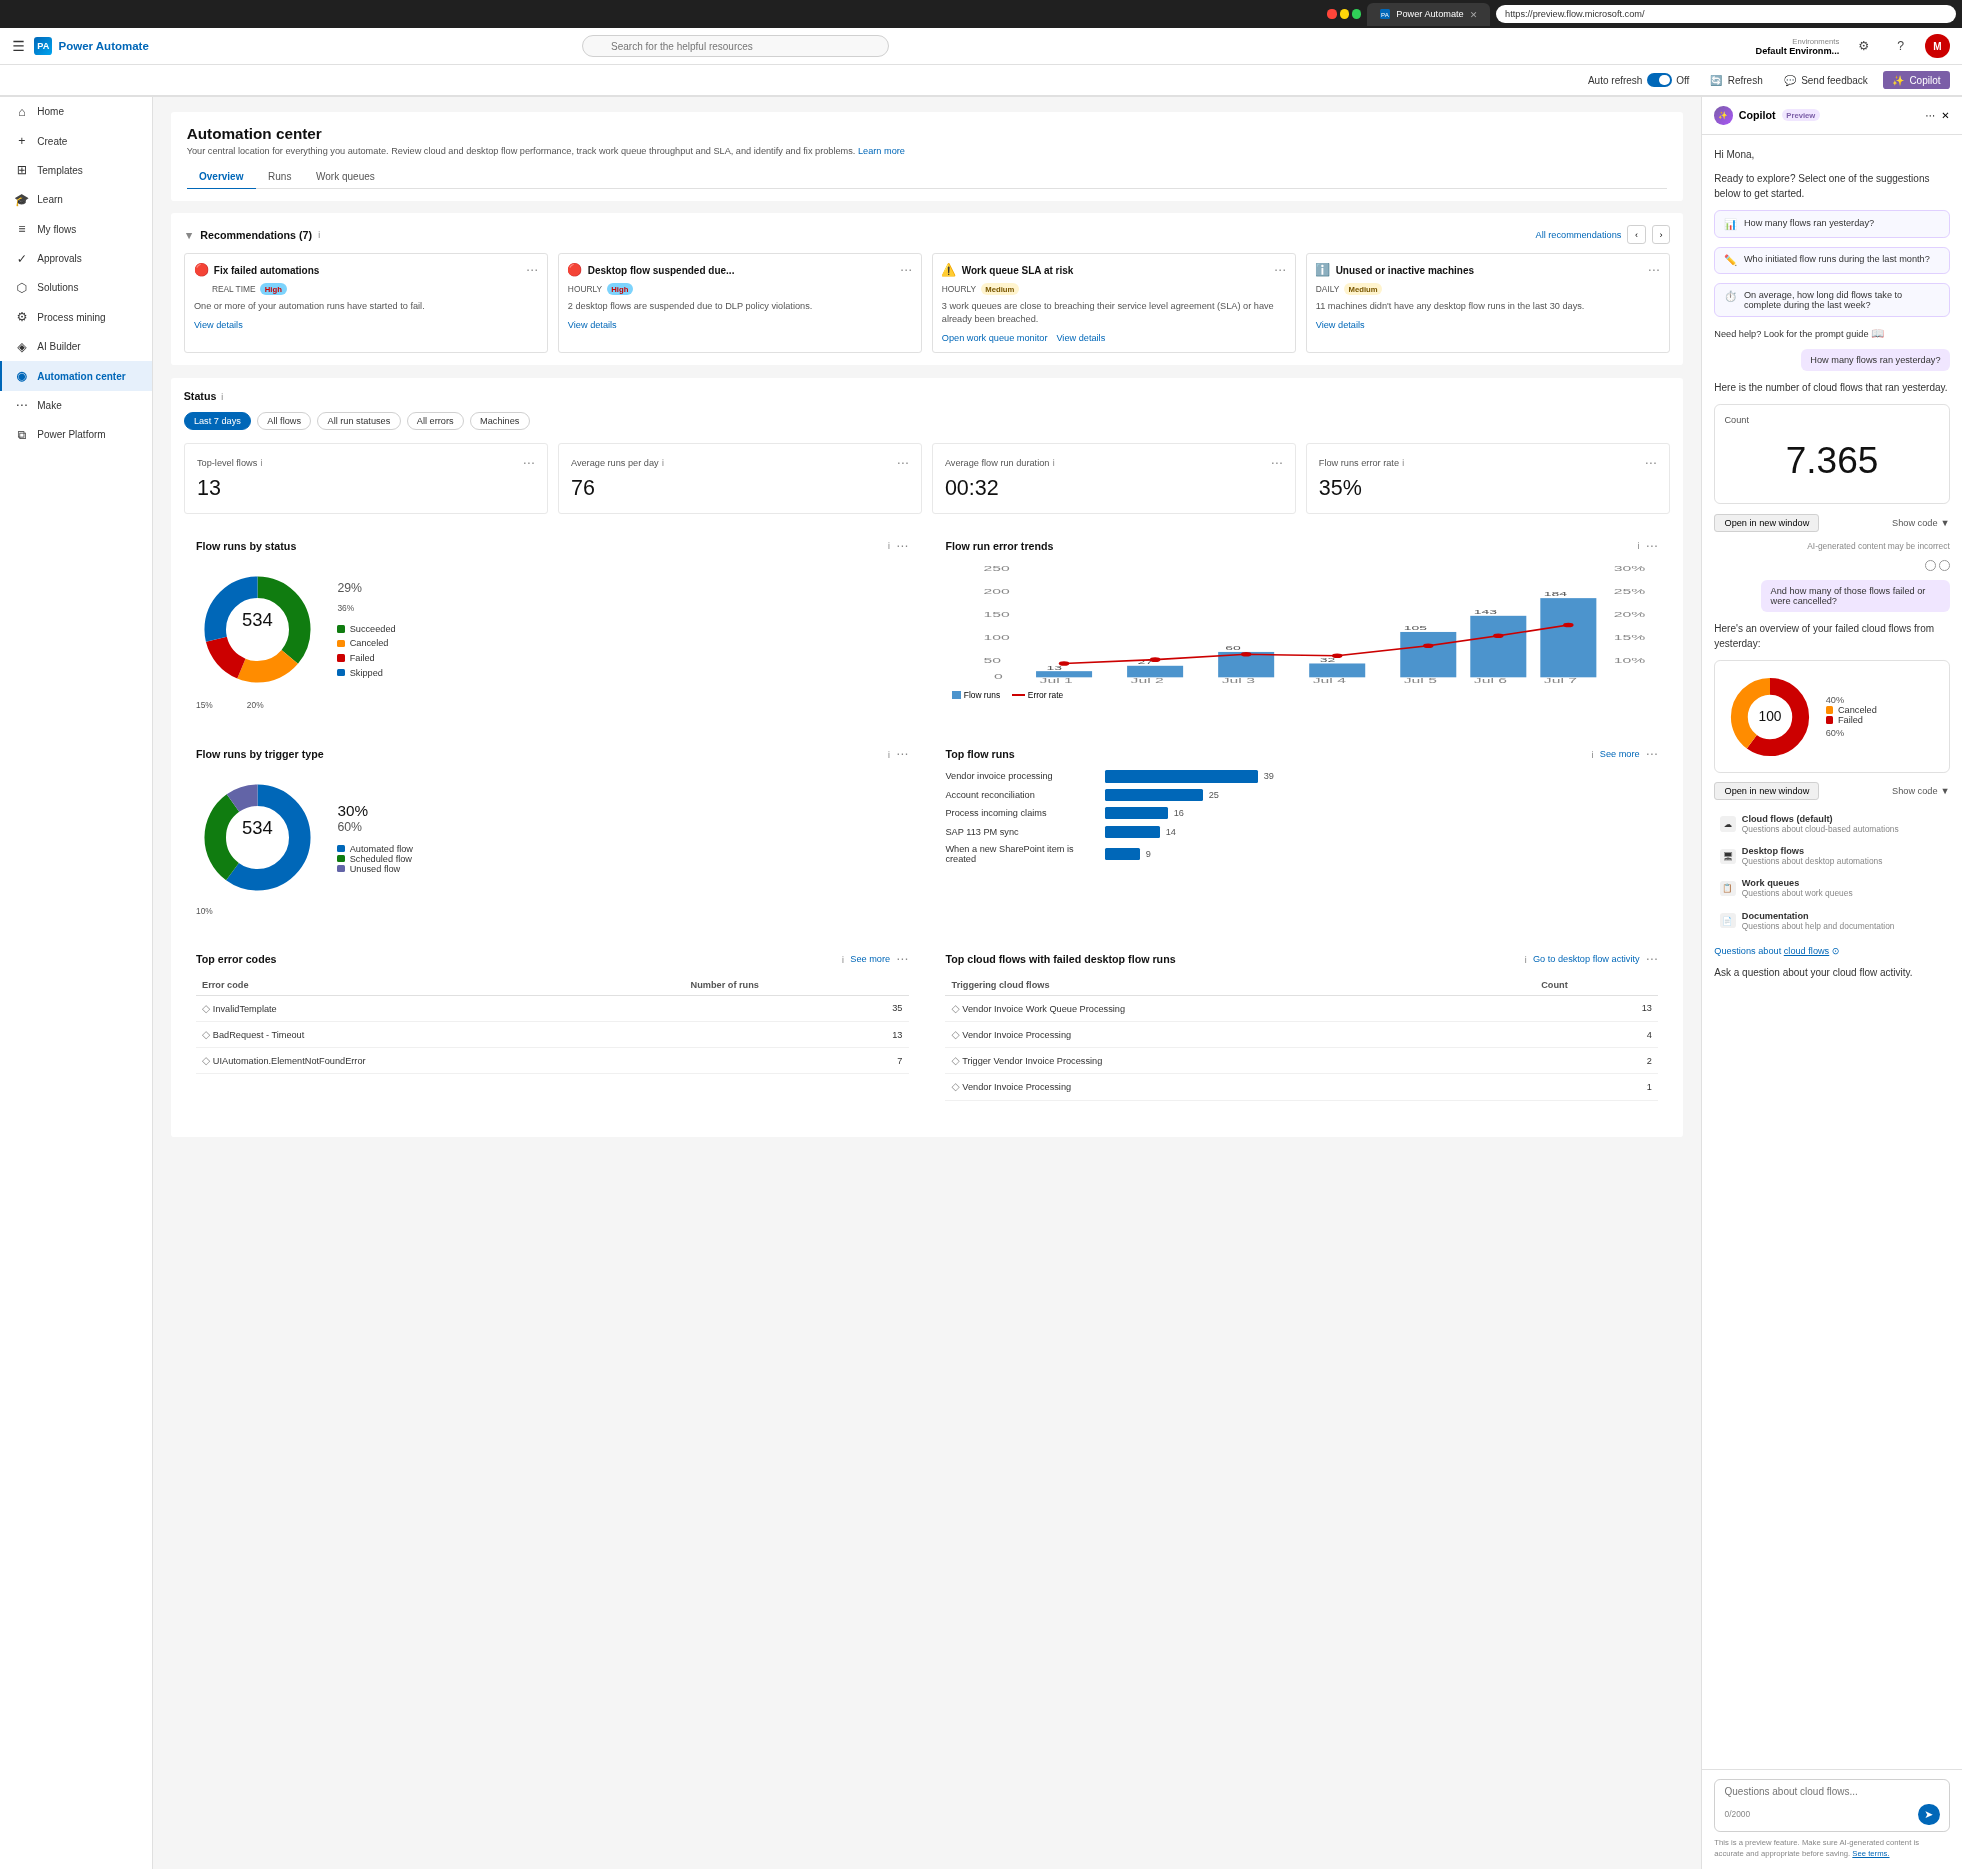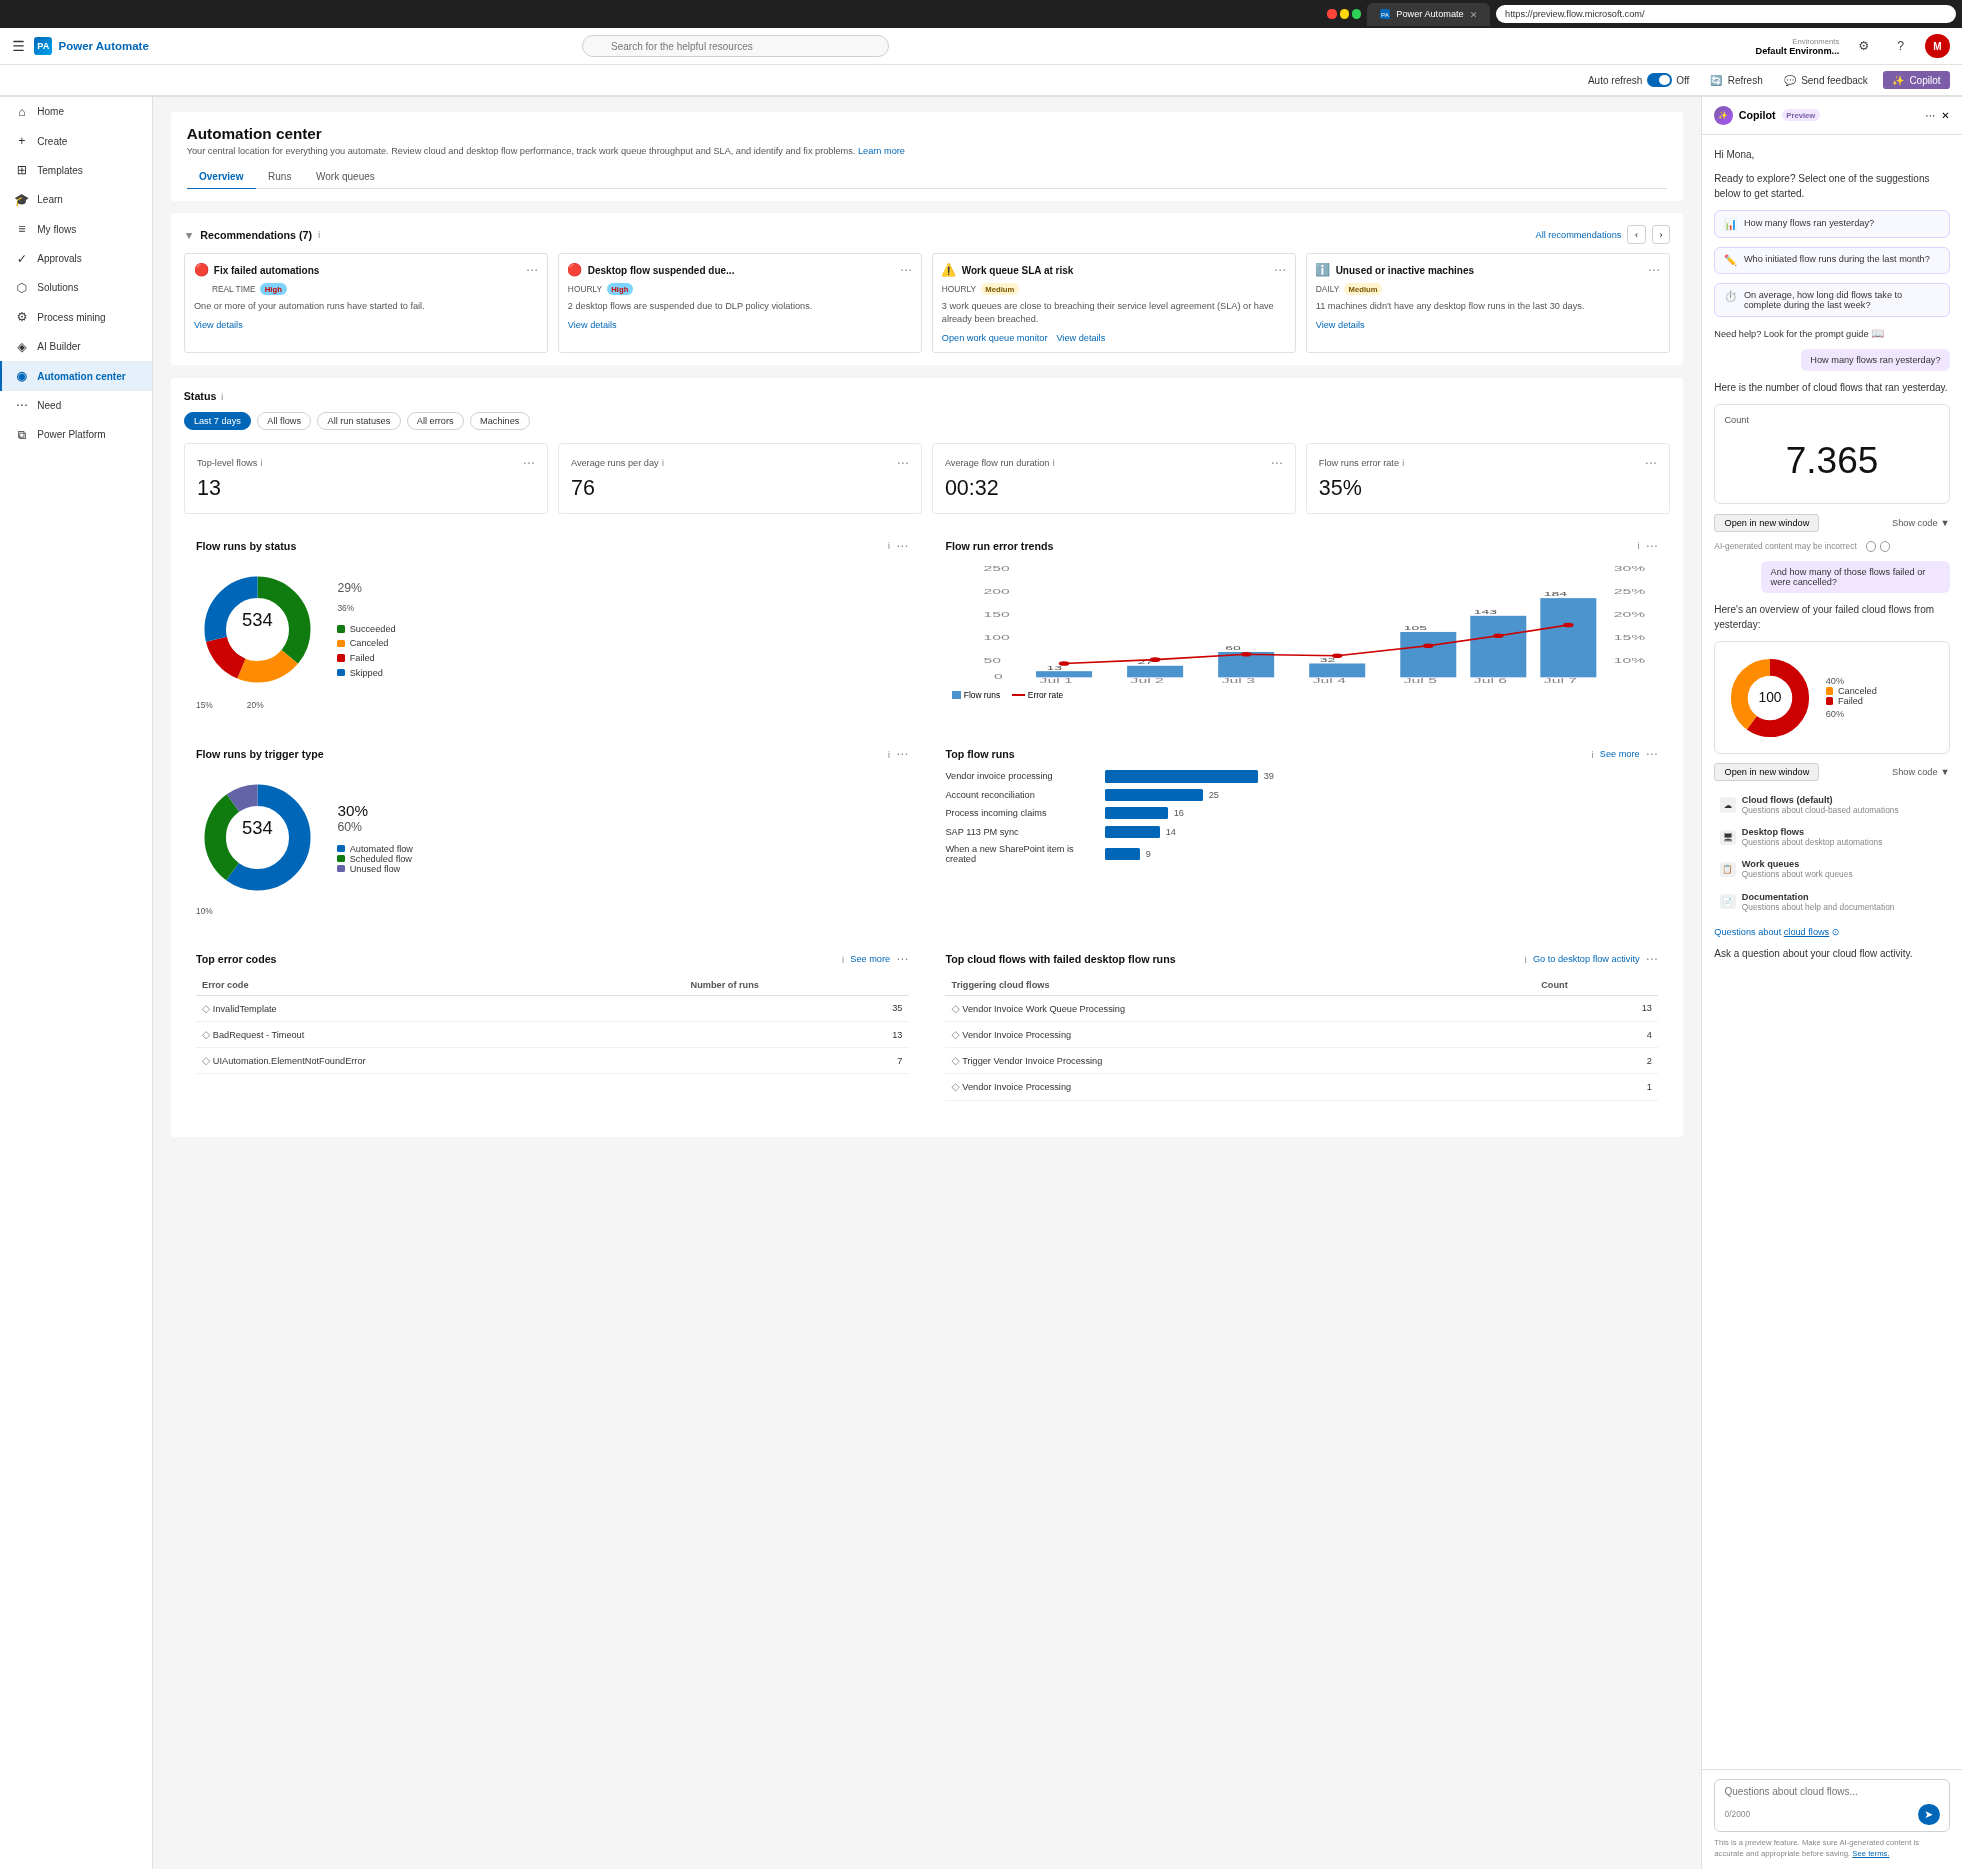--- a/index.html
+++ b/index.html
@@ -124,21 +124,21 @@
     .copilot-body { flex: 1; overflow-y: auto; padding: 12.3px; display: flex; flex-direction: column; gap: 9.2px; }
     .chat-msg { font-size: 10px; color: #333; line-height: 1.5; }
     .chat-suggestion { background: #f8f8ff; border: 0.8px solid #e0d0ff; border-radius: 6.1px; padding: 6.1px 9.2px; font-size: 9.2px; color: #333; cursor: pointer; display: flex; align-items: flex-start; gap: 6.1px; }
     .suggestion-icon { color: #7b5ea7; font-size: 10.7px; flex-shrink: 0; }
     .help-link { font-size: 9.2px; color: #333; }
     .user-msg { background: #f0e6ff; border-radius: 6.1px; padding: 6.1px 9.2px; font-size: 9.2px; color: #333; align-self: flex-end; max-width: 80%; }
     .count-display { font-size: 37px; font-weight: 300; color: #111; text-align: center; padding: 12.3px 0; }
     .count-label { font-size: 9.2px; color: #555; margin-bottom: 3.1px; }
     .open-btn { background: #f0f0f0; border: 0.8px solid #d0d0d0; border-radius: 3.1px; padding: 3.1px 9.2px; font-size: 9.2px; cursor: pointer; display: flex; align-items: center; gap: 4.6px; }
     .show-code { font-size: 9.2px; color: #555; cursor: pointer; display: flex; align-items: center; gap: 3.1px; }
-    .disclaimer { font-size: 8.4px; color: #888; display: flex; align-items: center; gap: 9px; }
+    .disclaimer { font-size: 8.4px; color: #888; display: flex; align-items: flex-end; gap: 9px; flex-direction: column; }
     .radio-group { display: flex; gap: 3.1px; }
     .radio-opt { width: 10.7px; height: 10.7px; border: 0.8px solid #999; border-radius: 50%; cursor: pointer; }
     .copilot-footer { padding: 9.2px 12.3px; border-top: 0.8px solid #e0e0e0; }
     .copilot-input-area { border: 0.8px solid #d0d0d0; border-radius: 6.1px; padding: 6.1px 9.2px; display: flex; flex-direction: column; gap: 6.1px; }
     .copilot-input { border: none; outline: none; font-size: 10px; color: #333; width: 100%; resize: none; font-family: inherit; }
     .copilot-input-footer { display: flex; align-items: center; justify-content: space-between; }
     .char-count { font-size: 8.4px; color: #888; }
     .send-btn { width: 21.5px; height: 21.5px; background: #0067b8; border-radius: 50%; display: flex; align-items: center; justify-content: center; color: white; cursor: pointer; font-size: 10.7px; }
     .copilot-disclaimer { font-size: 7.7px; color: #888; margin-top: 6.1px; line-height: 1.4; }
     .source-items { display: flex; flex-direction: column; gap: 3.1px; }
@@ -255,21 +255,21 @@
         <div class="sidebar-item">
       <span class="sidebar-icon">◈</span>
       <span>AI Builder</span>
     </div>
         <div class="sidebar-item active">
       <span class="sidebar-icon">◉</span>
       <span>Automation center</span>
     </div>
         <div class="sidebar-item">
       <span class="sidebar-icon">⋯</span>
-      <span>Need</span>
+      <span>Make</span>
     </div>
         <div class="sidebar-item">
       <span class="sidebar-icon">⧉</span>
       <span>Power Platform</span>
     </div>
       </div>
   </div>
 
   <div class="content-area">
 

